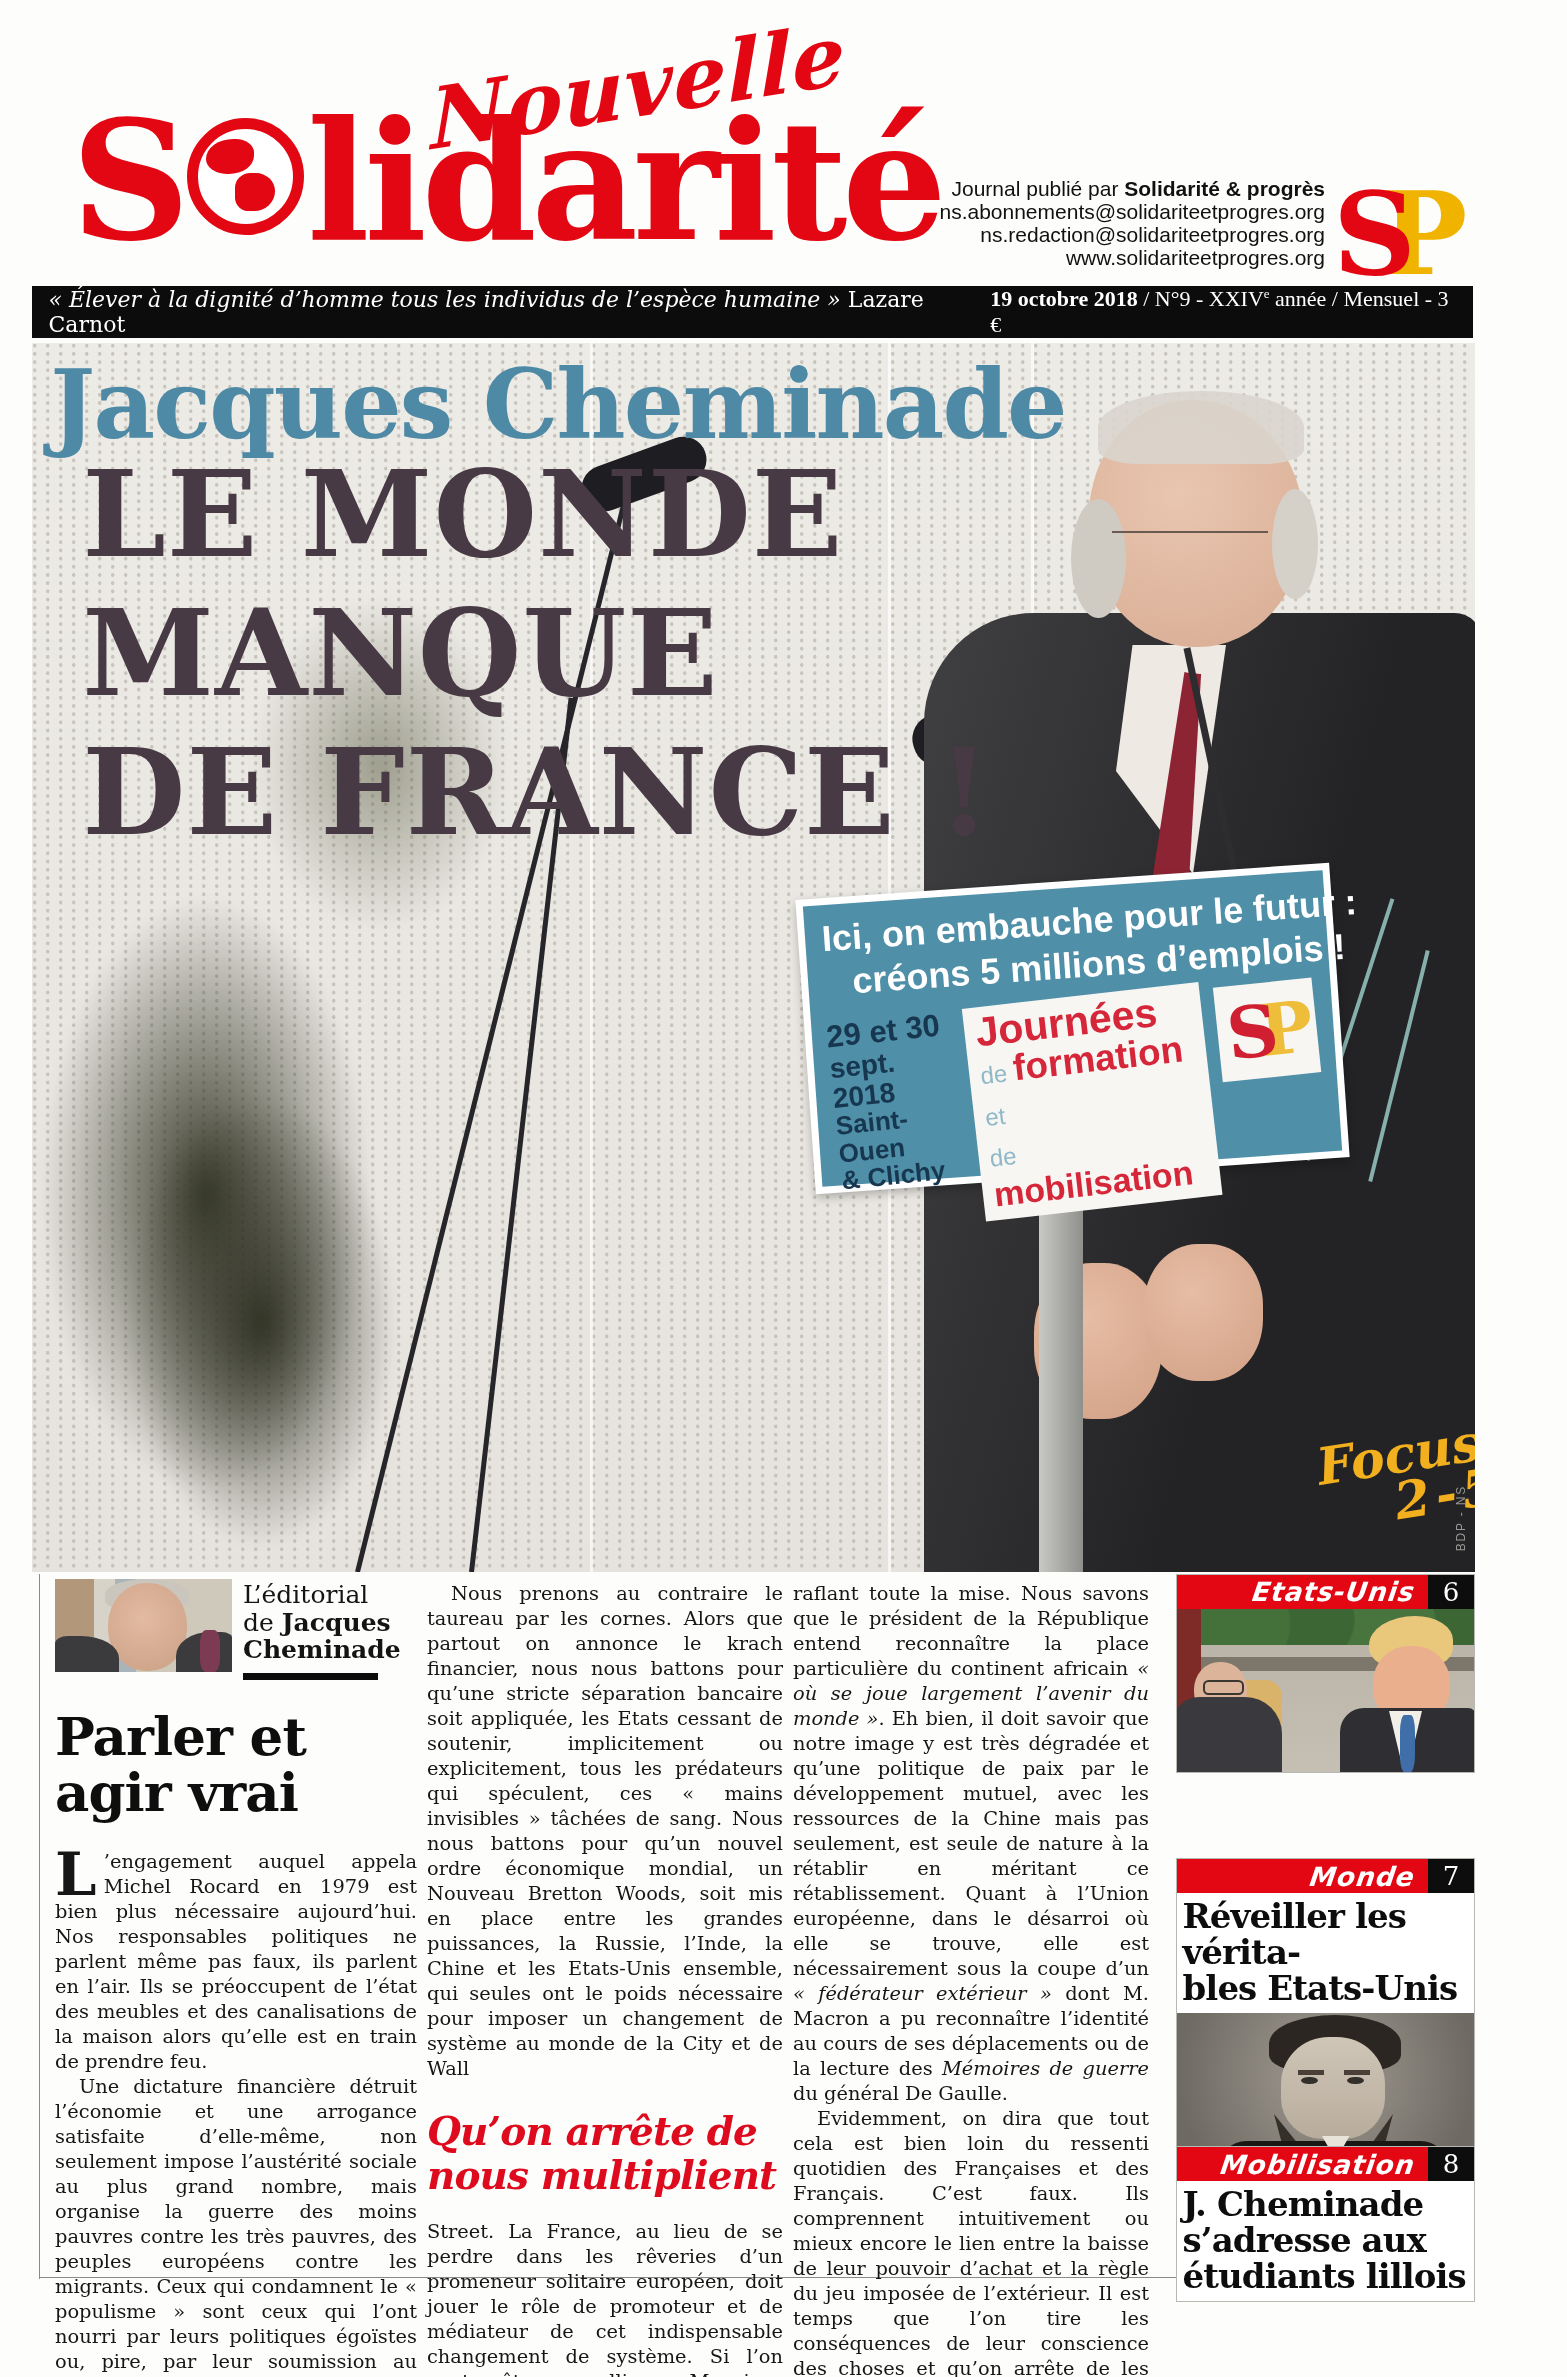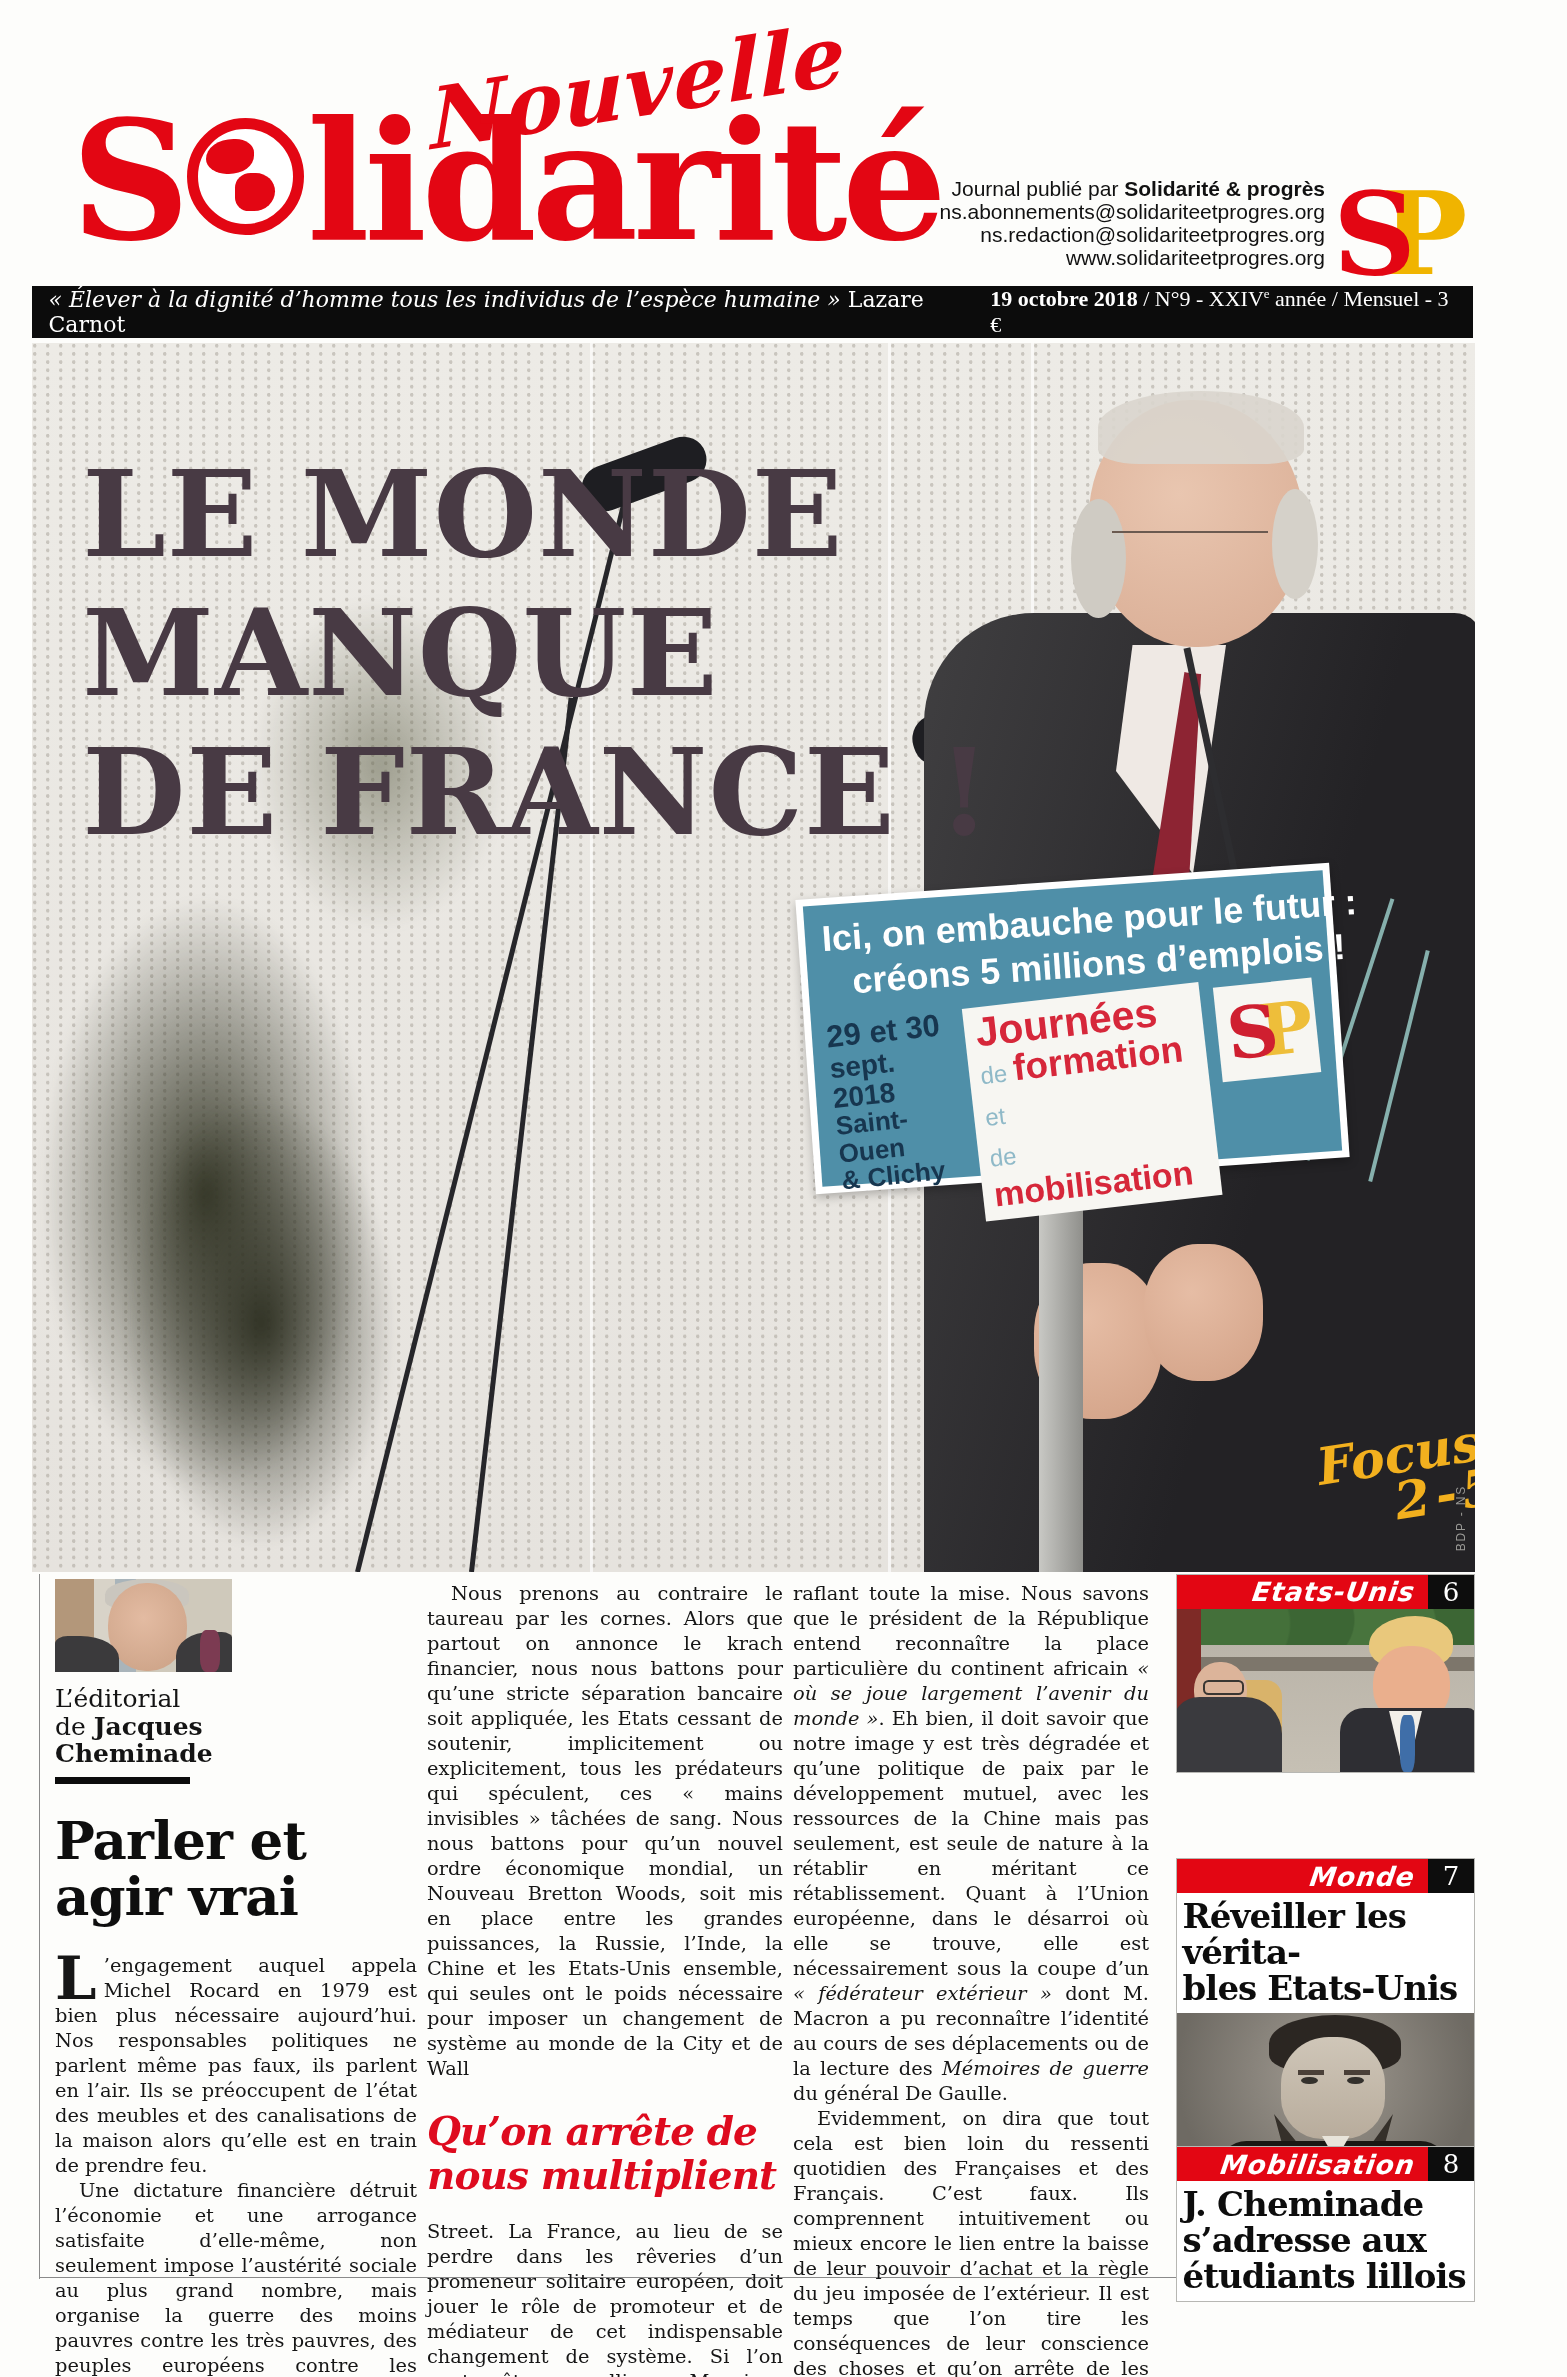--- a/index.html
+++ b/index.html
@@ -86,21 +86,21 @@
   .bottom{position:absolute;left:0;top:1572px;width:1568px;height:723px;}
   .rule-left{position:absolute;left:39px;top:1.8px;width:0.9px;height:705px;background:#8a8a8a;}
   .rule-bottom{position:absolute;left:39px;top:705px;width:1436px;height:0.9px;background:#8a8a8a;}
   .bodytext{font-size:19.4px;line-height:25px;text-align:justify;color:#161616;}
   .bodytext p{margin:0;}
   .bodytext p.indent{text-indent:24px;}
   .col{position:absolute;}
   .col1{left:55px;top:7.3px;width:362px;}
   .col2{left:427px;top:9.2px;width:356px;}
   .col3{left:793px;top:9.2px;width:356px;}
-  .ed-head{display:flex;gap:11px;flex-direction:column;}
+  .ed-head{display:flex;gap:11px;}
   .ed-photo{width:177px;height:93px;position:relative;overflow:hidden;flex-shrink:0;
     background:linear-gradient(90deg,#b3977a 0 22%,#d8d3c8 22% 34%,#a9b4ba 34% 46%,#cfc9bb 46% 100%);}
   .ed-face{position:absolute;left:53px;top:3.7px;width:79px;height:88px;background:radial-gradient(circle at 45% 40%,#e3bba2,#caa084);border-radius:48%;}
   .ed-hair{position:absolute;left:50px;top:0px;width:84px;height:31px;background:#cac6be;border-radius:50% 50% 30% 30%;}
   .ed-suit-l{position:absolute;left:0px;top:57px;width:64px;height:37px;background:#3b3a3c;border-radius:20% 60% 0 0;}
   .ed-suit-r{position:absolute;left:121px;top:53px;width:57px;height:40px;background:#3b3a3c;border-radius:60% 20% 0 0;}
   .ed-tie{position:absolute;left:145px;top:51px;width:20px;height:42px;background:#7c3b52;border-radius:30%;}
   .ed-kicker{font-size:25px;line-height:27.5px;padding-top:1.8px;}
   .ed-rule{width:135px;height:7.3px;background:#0c0c0c;margin-top:9.2px;}
   .ed-title{font-size:53px;line-height:56px;font-weight:bold;letter-spacing:-0.9px;color:#0e0e0e;
@@ -221,20 +221,21 @@
             <div class="l3" data-interactable="false"><span class="lt">de </span>mobilisation</div>
           </div>
           <div class="sign-sp" data-interactable="false">
             <span class="p" data-interactable="false">P</span>
             <span class="s" data-interactable="false">S</span>
           </div>
         </div>
       </div>
     </div>
 
+    <div class="hl-kicker" data-interactable="false">Jacques Cheminade</div>
     <div class="hl-main" data-interactable="false">LE MONDE
 MANQUE
 DE FRANCE !</div>
 
     <div class="focus" data-interactable="false">
       <span data-interactable="false">Focus</span>
       <span class="pg" data-interactable="false">2-5</span>
     </div>
     <div class="credit" data-interactable="false">BDP - NS</div>
   </figure>

